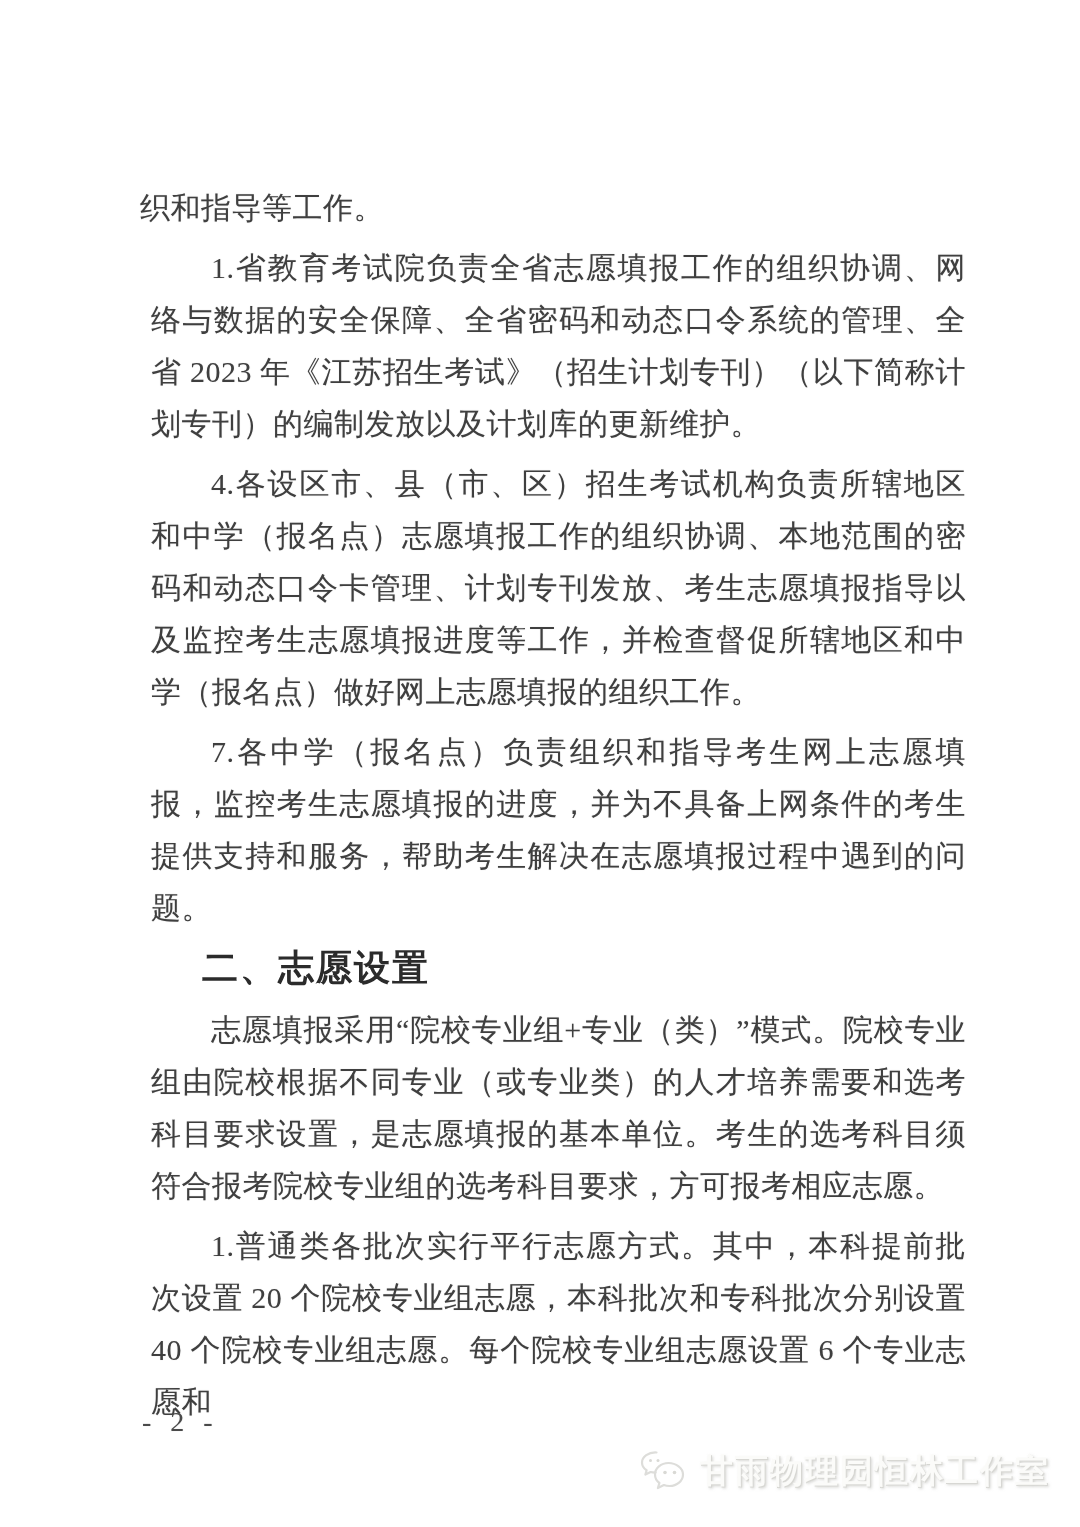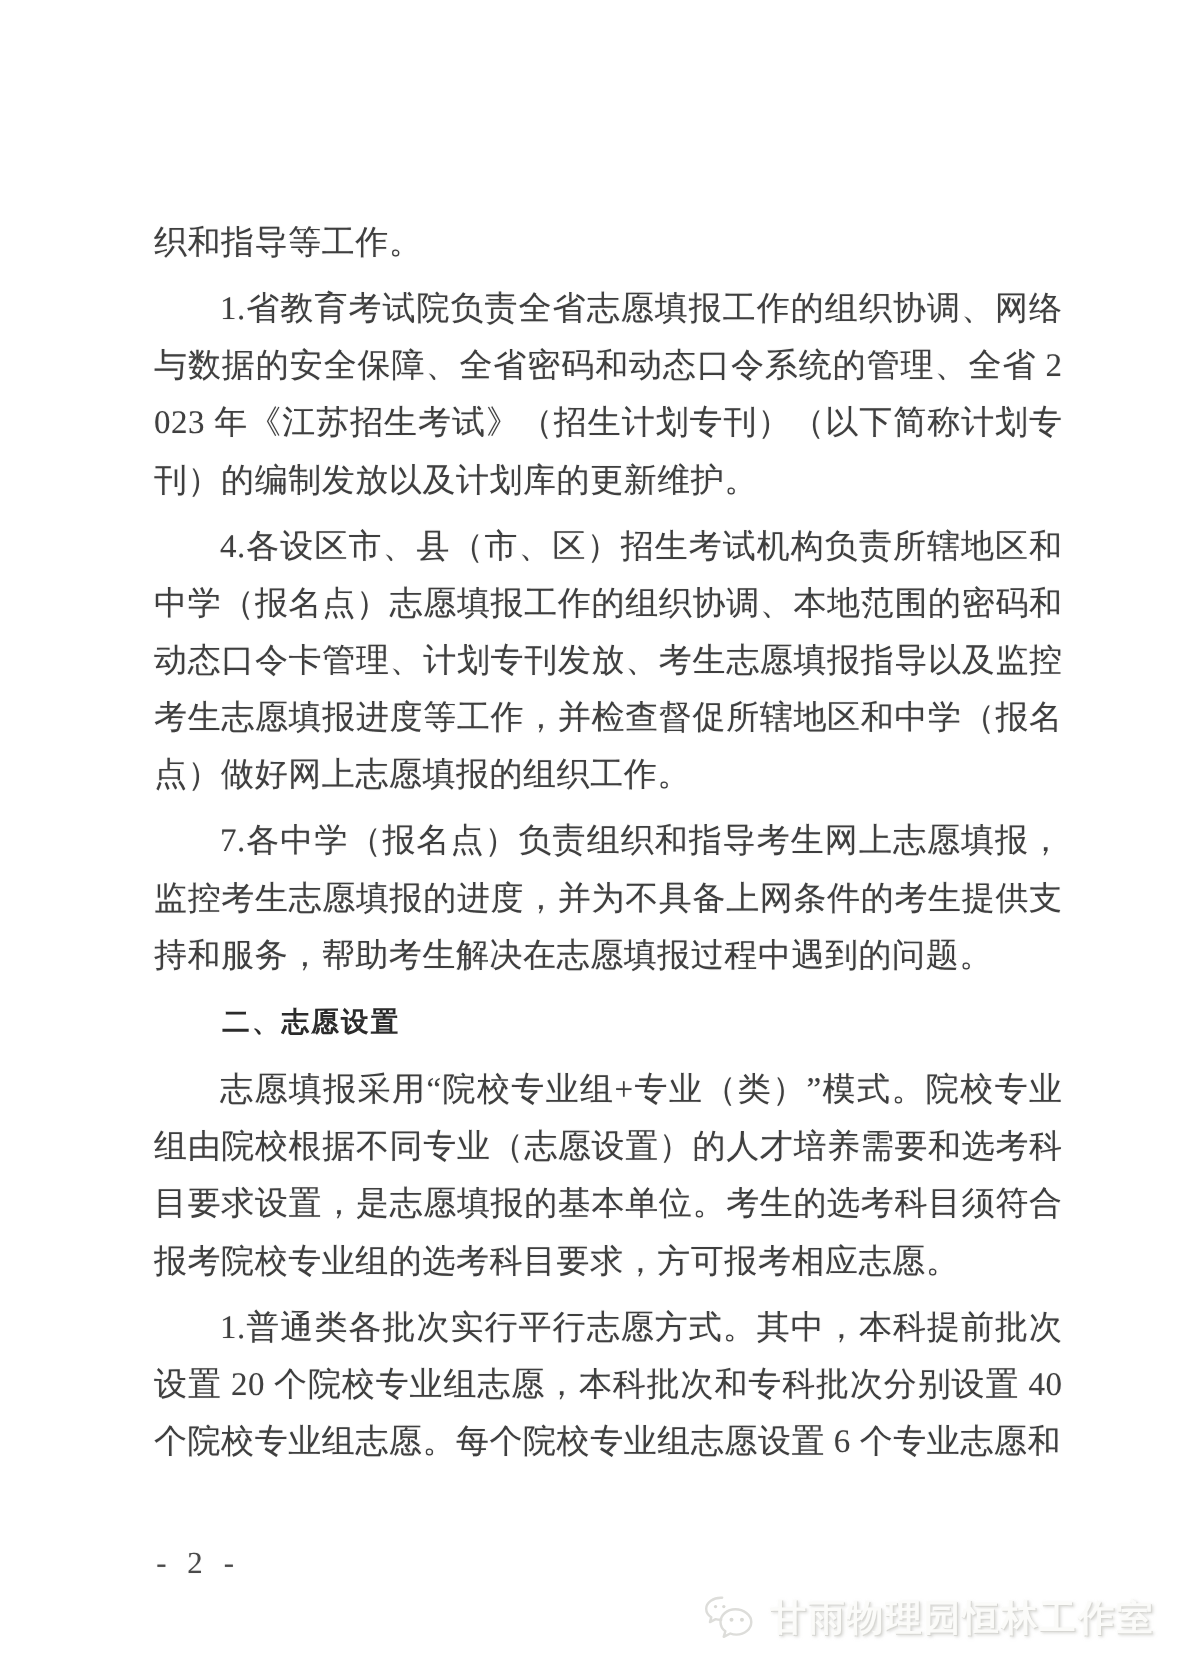--- a/index.html
+++ b/index.html
@@ -10,38 +10,38 @@
     overflow: hidden;
     font-family: "Liberation Serif", "DejaVu Serif", serif;
   }
   .page {
     position: absolute; inset: 0;
     background: #ffffff;
   }
   
   .content {
     position: absolute;
-    left: 140px; top: 195px; width: 826px;
+    left: 140px; top: 182px; width: 826px;
     color: #3f3f3f;
     font-size: 30px;
     line-height: 52px;
     text-align: justify;
     text-justify: inter-character;
     word-break: break-all;
     letter-spacing: 0.5px;
     text-shadow: 0 0 1px rgba(80,80,80,0.30);
   }
   .content p { margin: 0 0 8px 0; }
-  .content p.indent { text-indent: 2em; }
+  .content p.indent { text-indent: 2em; margin-left: 11px; }
   .content h2.heading {
     margin: 8px 0 10px 0;
     padding-left: 62px;
     font-family: "Liberation Sans", "DejaVu Sans", sans-serif;
     font-weight: bold;
-    font-size: 25px;
+    font-size: 36px;
     line-height: 52px;
     color: #2b2b2b;
     letter-spacing: 2px;
     text-shadow: none;
   }
   
   .pagenum {
     position: absolute;
     left: 142px; top: 1406px;
     font-size: 28px;
@@ -70,21 +70,21 @@
 <body>
 
 <div class="page">
 
   <main class="content">
     <p>织和指导等工作。</p>
     <p class="indent">1.省教育考试院负责全省志愿填报工作的组织协调、网络与数据的安全保障、全省密码和动态口令系统的管理、全省 2023 年《江苏招生考试》（招生计划专刊）（以下简称计划专刊）的编制发放以及计划库的更新维护。</p>
     <p class="indent">4.各设区市、县（市、区）招生考试机构负责所辖地区和中学（报名点）志愿填报工作的组织协调、本地范围的密码和动态口令卡管理、计划专刊发放、考生志愿填报指导以及监控考生志愿填报进度等工作，并检查督促所辖地区和中学（报名点）做好网上志愿填报的组织工作。</p>
     <p class="indent">7.各中学（报名点）负责组织和指导考生网上志愿填报，监控考生志愿填报的进度，并为不具备上网条件的考生提供支持和服务，帮助考生解决在志愿填报过程中遇到的问题。</p>
     <h2 class="heading">二、志愿设置</h2>
-    <p class="indent">志愿填报采用“院校专业组+专业（类）”模式。院校专业组由院校根据不同专业（志愿设置）的人才培养需要和选考科目要求设置，是志愿填报的基本单位。考生的选考科目须符合报考院校专业组的选考科目要求，方可报考相应志愿。</p>
+    <p class="indent">志愿填报采用“院校专业组+专业（类）”模式。院校专业组由院校根据不同专业（或专业类）的人才培养需要和选考科目要求设置，是志愿填报的基本单位。考生的选考科目须符合报考院校专业组的选考科目要求，方可报考相应志愿。</p>
     <p class="indent">1.普通类各批次实行平行志愿方式。其中，本科提前批次设置 20 个院校专业组志愿，本科批次和专科批次分别设置 40 个院校专业组志愿。每个院校专业组志愿设置 6 个专业志愿和</p>
   </main>
 
   <div class="pagenum">- 2 -</div>
 
   <div class="watermark">
     <span class="wm-icon">
       <svg width="52" height="46" viewBox="0 0 52 46" xmlns="http://www.w3.org/2000/svg">
         <g fill="none" stroke="#dddddA" stroke-width="2.2" stroke-linecap="round" stroke-linejoin="round">
           <path d="M18.5 4.5 C10.5 4 4 8.8 4 14.5 c0 3.2 1.8 6 4.6 7.8 L7.4 26.6 l5.2-2.6 c1.6.4 3.3.6 5 .5"></path>

